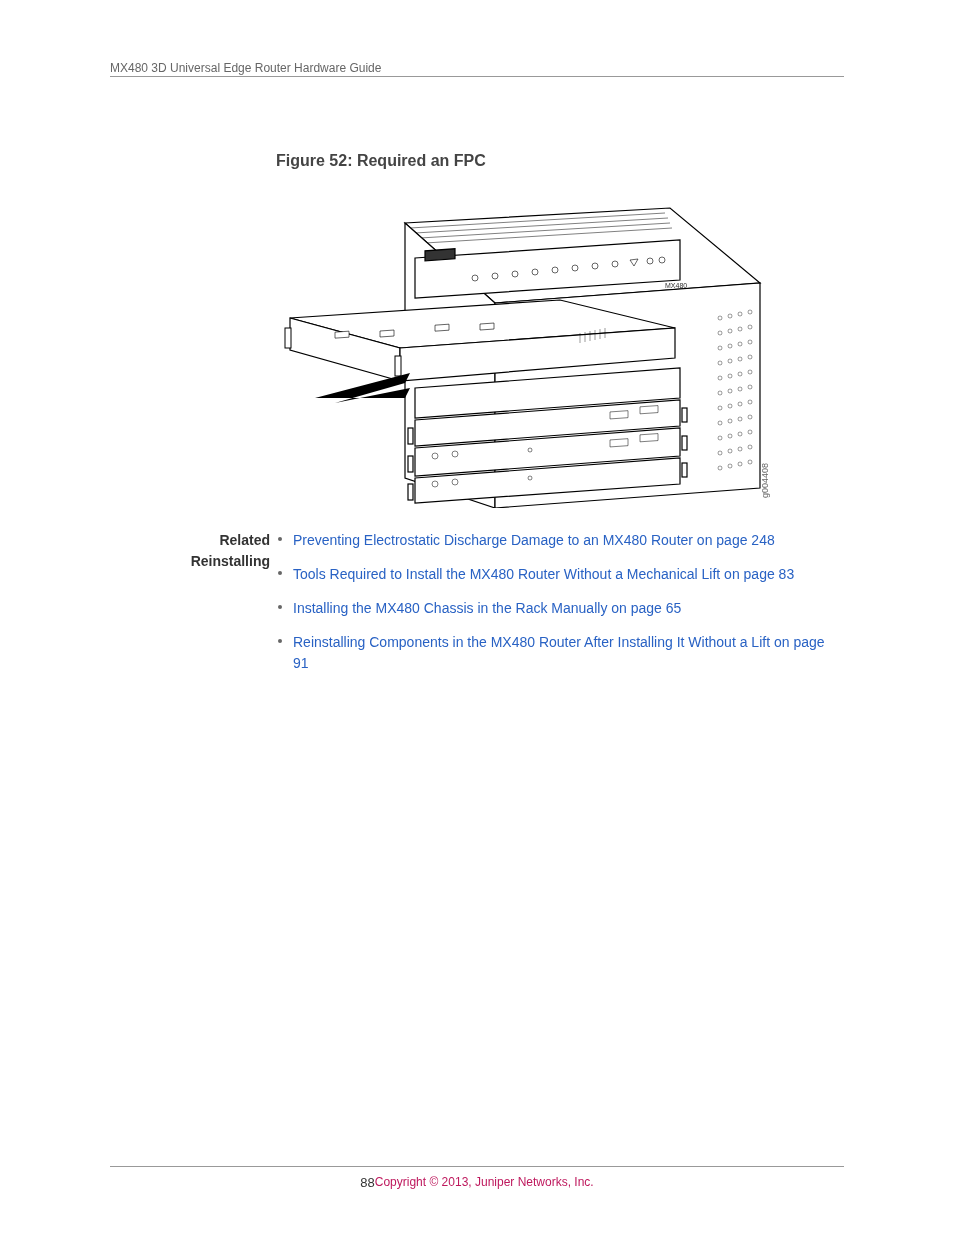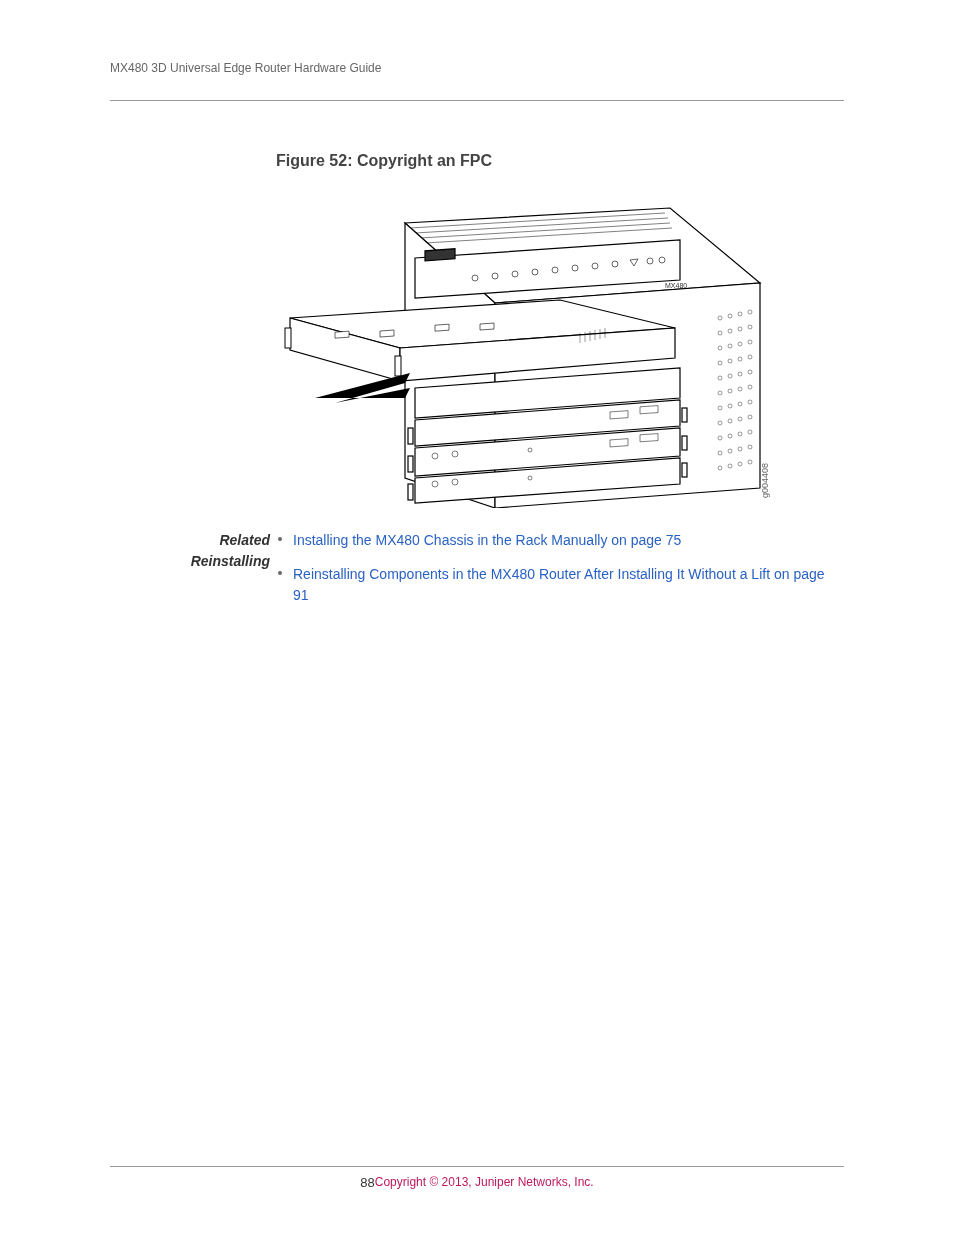--- a/index.html
+++ b/index.html
@@ -10,21 +10,21 @@
       font-family: Arial, Helvetica, sans-serif;
       color: #333;
       position: relative;
     }
     .header {
       position: absolute;
       top: 58px;
       left: 110px;
       right: 110px;
       border-bottom: 1px solid #999;
-      padding-bottom: 24px;
+      padding-bottom: 0;
     }
     .header-text {
       font-size: 12px;
       color: #666;
     }
     .figure-caption {
       position: absolute;
       top: 152px;
       left: 276px;
       font-size: 16px;
@@ -44,21 +44,20 @@
     .related-label {
       position: absolute;
       top: 530px;
       left: 110px;
       width: 160px;
       text-align: right;
       font-size: 14px;
       font-weight: bold;
       color: #333;
       line-height: 1.5;
-      font-style: italic;
     }
     .related-list {
       position: absolute;
       top: 530px;
       left: 293px;
       width: 540px;
       list-style: none;
     }
     .related-list li {
       position: relative;
@@ -109,21 +108,21 @@
       transform: rotate(180deg);
     }
   </style>
 </head>
 <body>
 
 <div class="header">
   <span class="header-text">MX480 3D Universal Edge Router Hardware Guide</span>
 </div>
 
-<div class="figure-caption">Figure 52: Copyright an FPC</div>
+<div class="figure-caption">Figure 52: Required an FPC</div>
 
 <div class="figure-container">
   <svg viewBox="0 0 490 320" width="490" height="320">
 
     <g stroke="#000" stroke-width="1.2" fill="#fff">
 
       <path d="M 125,35 L 390,20 L 480,95 L 215,115 Z" fill="#fff"></path>
 
       <g stroke-width="0.5">
         <path d="M 130,40 L 385,25"></path>
@@ -254,21 +253,29 @@
 </div>
 
 <div class="related-label">
   <span>Related</span><br>
   <span>Reinstalling</span>
 </div>
 
 <ul class="related-list">
   <li>
     <span class="bullet"></span>
-    <a class="link">Installing the MX480 Chassis in the Rack Manually on page 75</a>
+    <a class="link">Preventing Electrostatic Discharge Damage to an MX480 Router on page 248</a>
+  </li>
+  <li>
+    <span class="bullet"></span>
+    <a class="link">Tools Required to Install the MX480 Router Without a Mechanical Lift on page 83</a>
+  </li>
+  <li>
+    <span class="bullet"></span>
+    <a class="link">Installing the MX480 Chassis in the Rack Manually on page 65</a>
   </li>
   <li>
     <span class="bullet"></span>
     <a class="link">Reinstalling Components in the MX480 Router After Installing It Without a Lift on page 91</a>
   </li>
 </ul>
 
 <div class="footer">
   <span class="page-num">88</span>
   <span class="copyright">Copyright © 2013, Juniper Networks, Inc.</span>

